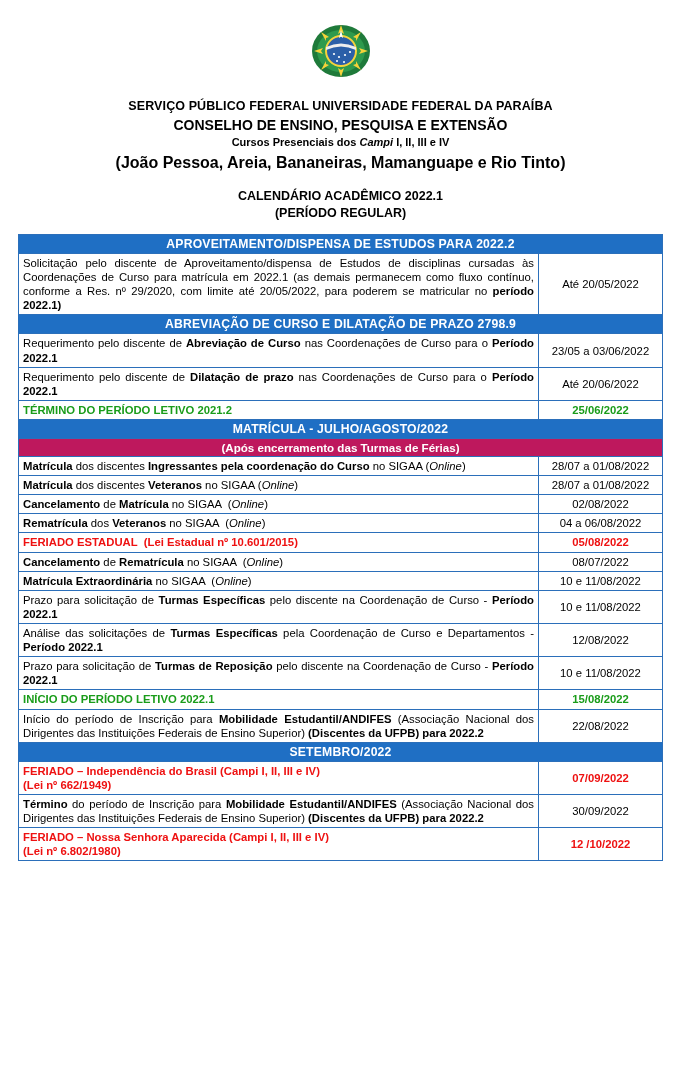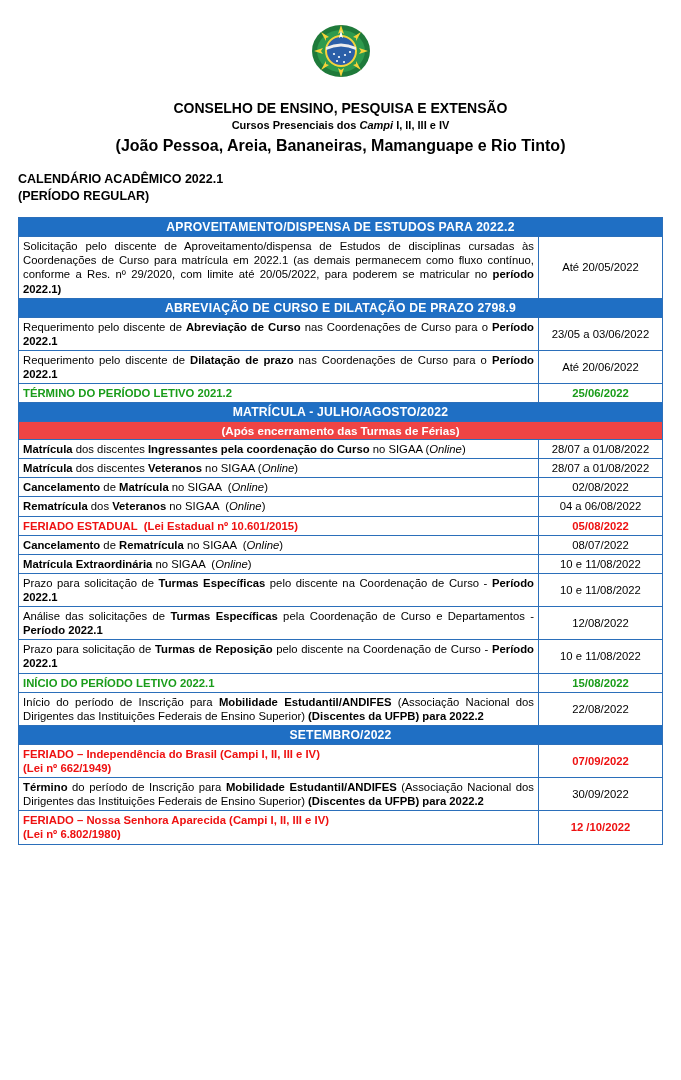--- a/index.html
+++ b/index.html
@@ -47,20 +47,21 @@
     font-weight: bold;
     line-height: 1.45;
   }
   .hdr3 i { }
   .hdr4 {
     font-size: 16px;
     font-weight: bold;
     line-height: 1.45;
   }
   .title-block {
+    text-align: center;
     margin-top: 14px;
     margin-bottom: 12px;
   }
   .title-line {
     font-size: 12.5px;
     font-weight: bold;
     line-height: 1.35;
   }
 
   table.cal {
@@ -78,21 +79,21 @@
   .section-row td {
     background: #1f6fc4;
     color: #ffffff;
     font-weight: bold;
     text-align: center;
     font-size: 12.2px;
     letter-spacing: 0.2px;
     padding: 2px 4px;
   }
   .subsection-row td {
-    background: #ef4444;
+    background: #be185d;
     color: #ffffff;
     font-weight: bold;
     text-align: center;
     font-size: 11.6px;
     padding: 1px 4px;
   }
   td.desc {
     text-align: justify;
     text-justify: inter-word;
     line-height: 1.25;
@@ -140,20 +141,21 @@
         <circle cx="35" cy="37" r="1.1"></circle>
         <circle cx="40" cy="34" r="1.1"></circle>
         <circle cx="27" cy="43" r="1"></circle>
         <circle cx="34" cy="44" r="1"></circle>
       </g>
       <path d="M31 12 L33 20 L31 18.5 L29 20 Z" fill="#ffffff"></path>
     </svg>
   </div>
 
   <div class="header-block">
+    <div class="hdr1">SERVIÇO PÚBLICO FEDERAL UNIVERSIDADE FEDERAL DA PARAÍBA</div>
     <div class="hdr2">CONSELHO DE ENSINO, PESQUISA E EXTENSÃO</div>
     <div class="hdr3">
       <span>Cursos Presenciais dos </span><i>Campi</i><span> I, II, III e IV</span>
     </div>
     <div class="hdr4">(João Pessoa, Areia, Bananeiras, Mamanguape e Rio Tinto)</div>
   </div>
 
   <div class="title-block">
     <div class="title-line">CALENDÁRIO ACADÊMICO 2022.1</div>
     <div class="title-line">(PERÍODO REGULAR)</div>

